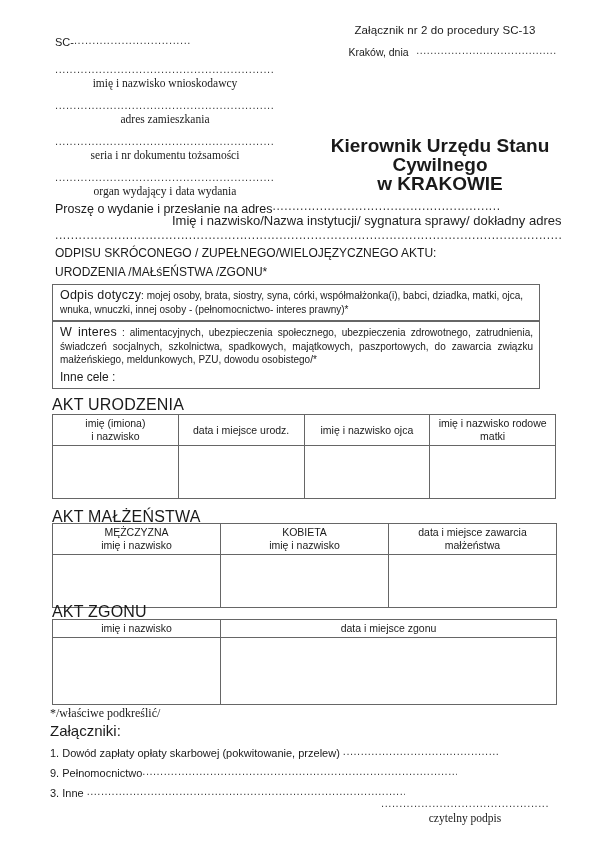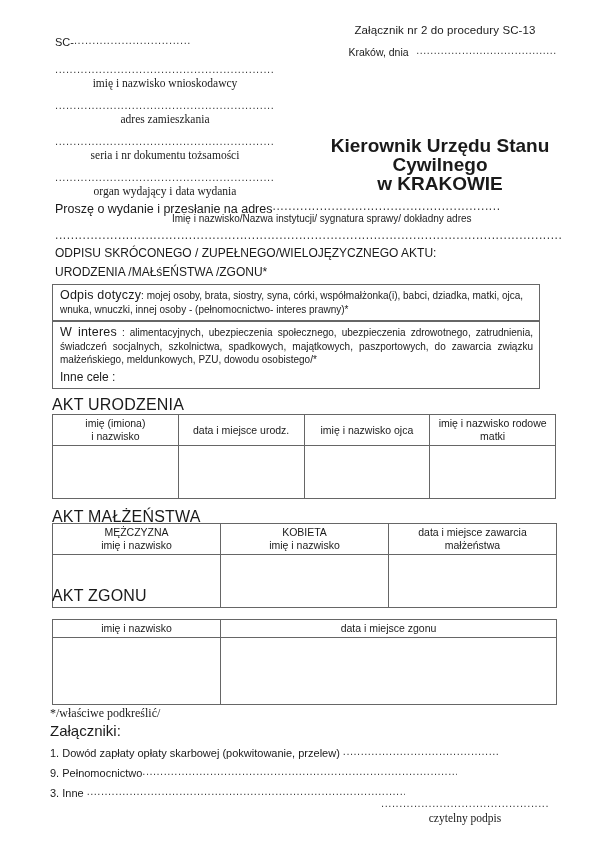--- a/index.html
+++ b/index.html
@@ -111,21 +111,21 @@
     white-space: nowrap;
   }
   .req1 .dots {
     width: 258px;
     font-size: 12px;
   }
   .req-note {
     position: absolute;
     left: 172px;
     top: 213px;
-    font-size: 10px;
+    font-size: 13px;
     color: #222;
     white-space: nowrap;
   }
   .req2-dots {
     position: absolute;
     left: 55px;
     top: 228px;
     width: 510px;
     font-size: 12px;
     overflow: hidden;
@@ -195,21 +195,21 @@
     vertical-align: middle;
     padding: 2px 3px;
     line-height: 13px;
   }
   table.form td.body-cell { height: 48px; }
 
   #title-birth   { top: 396px; }
   #tbl-birth     { top: 414px; }
   #title-marr    { top: 508px; }
   #tbl-marr      { top: 523px; }
-  #title-death   { top: 587px; }
+  #title-death   { top: 603px; }
   #tbl-death     { top: 619px; }
 
   
   .footer {
     position: absolute;
     left: 50px;
     top: 706px;
     width: 510px;
     font-size: 11px;
   }

